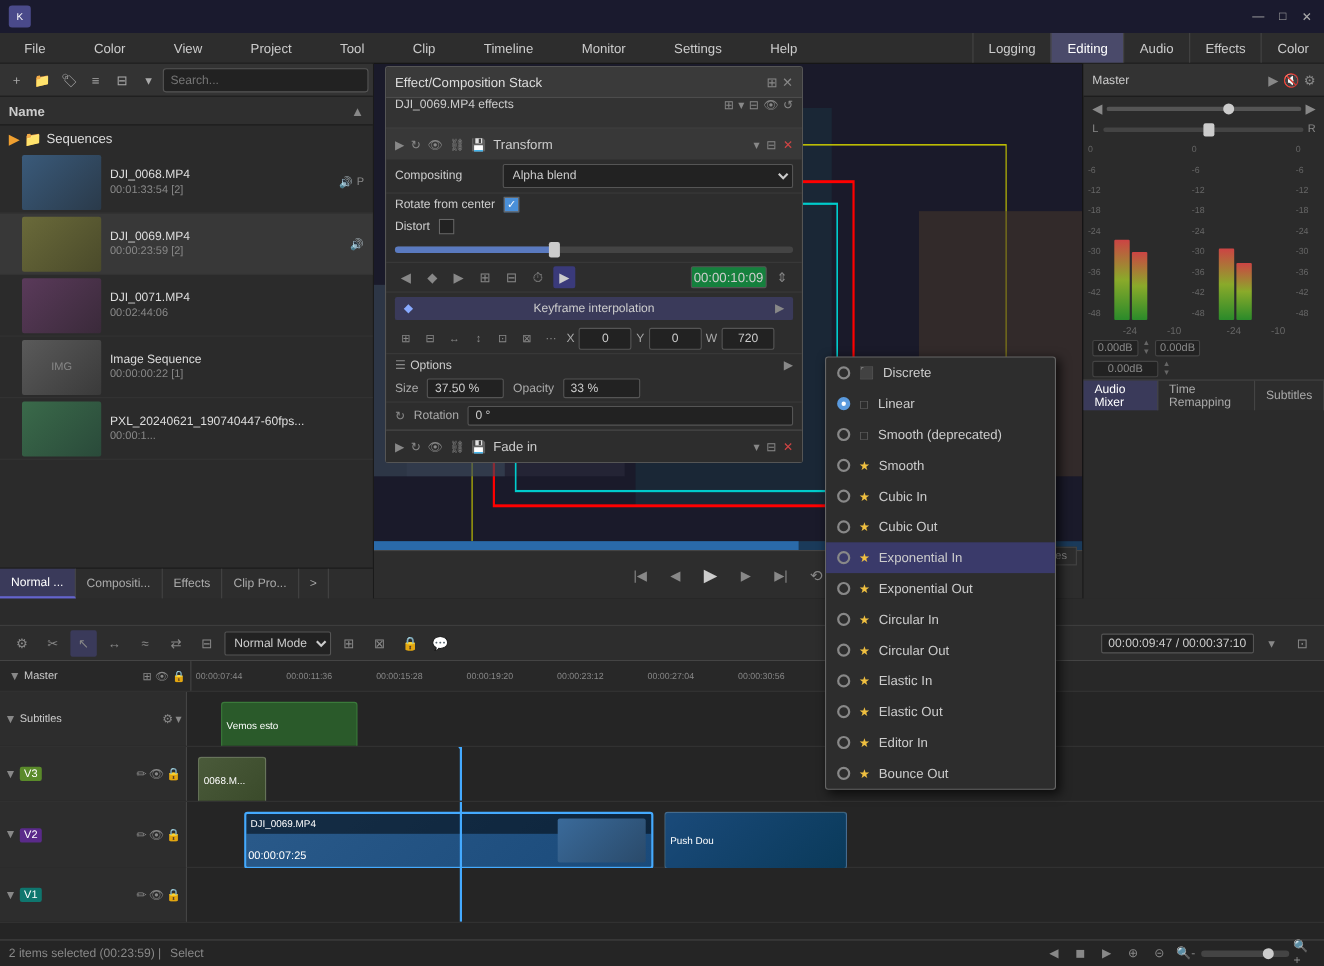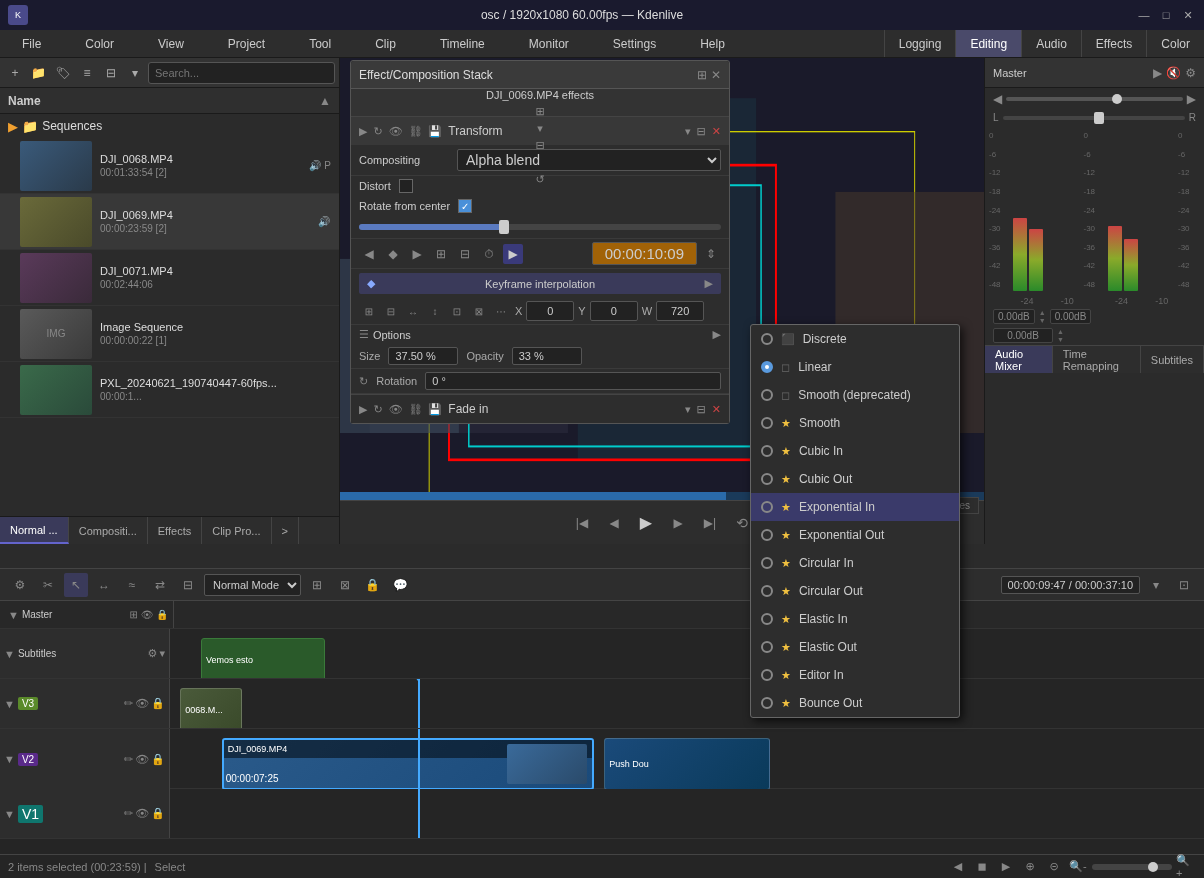--- a/index.html
+++ b/index.html
@@ -211,25 +211,24 @@
     }
     .effect-panel-title { font-size: 12px; color: #ddd; }
     .effect-panel-btns { display: flex; gap: 4px; }
     .effect-panel-btn { font-size: 12px; color: #888; cursor: pointer; }
 
     
     .dji-effects-header {
       height: 28px;
       background: #333;
       display: flex;
-      align-items: center;
+      align-items: flex-start;
       padding: 0 8px;
       gap: 4px;
       border-bottom: 1px solid #444;
-      flex-direction: column;
     }
     .dji-label { font-size: 11px; color: #ccc; flex: 1; }
     .dji-btn { font-size: 11px; color: #888; cursor: pointer; }
 
     
     .transform-section { border-bottom: 1px solid #444; }
     .transform-header {
       height: 28px;
       background: #383838;
       display: flex;
@@ -249,21 +248,21 @@
       gap: 8px;
       border-bottom: 1px solid #3a3a3a;
     }
     .comp-label { font-size: 11px; color: #ccc; width: 90px; }
     .comp-select {
       flex: 1;
       height: 22px;
       background: #222;
       border: 1px solid #555;
       color: #ccc;
-      font-size: 14px;
+      font-size: 11px;
       padding: 0 4px;
       border-radius: 2px;
       cursor: pointer;
     }
 
     
     .check-row {
       display: flex;
       align-items: center;
       padding: 3px 8px;
@@ -309,24 +308,24 @@
     .time-controls {
       display: flex;
       align-items: center;
       padding: 3px 8px;
       gap: 4px;
       border-bottom: 1px solid #3a3a3a;
     }
     .time-btn { width: 20px; height: 20px; display: flex; align-items: center; justify-content: center; cursor: pointer; color: #888; font-size: 12px; }
     .time-display {
       margin-left: auto;
-      background: #a16207;
+      background: #15803d;
       border: 1px solid #555;
-      padding: 2px 12px;
-      font-size: 15px;
+      padding: 2px 2px;
+      font-size: 12px;
       color: #ccc;
       border-radius: 2px;
     }
 
     
     .keyframe-btn {
       display: flex;
       align-items: center;
       justify-content: space-between;
       padding: 4px 8px;
@@ -694,21 +693,20 @@
     .db-arrows { display: flex; flex-direction: column; gap: 1px; cursor: pointer; }
     .db-arrow { font-size: 7px; color: #666; line-height: 1; }
   </style>
 </head>
 <body>
 
 <div class="titlebar">
   <div class="titlebar-left">
     <div class="panel-btn" style="width:20px;height:20px;background:#4a4a8a;border-radius:3px;font-size:9px;color:#fff;display:flex;align-items:center;justify-content:center;">K</div>
   </div>
-  <div class="titlebar-title">osc / 1920x1080 60.00fps — Kdenlive</div>
   <div class="titlebar-controls">
     <div class="titlebar-btn">—</div>
     <div class="titlebar-btn">□</div>
     <div class="titlebar-btn">✕</div>
   </div>
 </div>
 
 <div class="menubar">
   <div class="menubar-item">File</div>
   <div class="menubar-item">Color</div>
@@ -1005,27 +1003,27 @@
     </div>
 
     <div class="comp-row">
       <span class="comp-label">Compositing</span>
       <select class="comp-select">
         <option>Alpha blend</option>
       </select>
     </div>
 
     <div class="check-row">
+      <span class="check-label">Rotate from center</span>
+      <div class="check-box checked"></div>
+    </div>
+
+    <div class="check-row">
       <span class="check-label">Distort</span>
       <div class="check-box"></div>
-    </div>
-
-    <div class="check-row">
-      <span class="check-label">Rotate from center</span>
-      <div class="check-box checked"></div>
     </div>
 
     <div class="slider-container">
       <div class="slider-track">
         <div class="slider-fill" style="width:40%;"></div>
         <div class="slider-thumb" style="left:calc(40% - 5px);"></div>
       </div>
     </div>
 
     <div class="time-controls">
@@ -1195,20 +1193,33 @@
   <div class="master-track">
     <div class="master-track-header">
       <span style="font-size:11px;color:#888;cursor:pointer;">▼</span>
       <span style="font-size:10px;color:#ccc;">Master</span>
       <div style="margin-left:auto;display:flex;gap:3px;">
         <span style="font-size:10px;color:#888;cursor:pointer;">⊞</span>
         <span style="font-size:10px;color:#888;cursor:pointer;">👁</span>
         <span style="font-size:10px;color:#888;cursor:pointer;">🔒</span>
       </div>
     </div>
+    <div class="master-track-content">
+
+      <div style="display:flex;align-items:center;height:100%;font-size:8px;color:#888;gap:40px;padding-left:4px;">
+        <span>00:00:07:44</span>
+        <span>00:00:11:36</span>
+        <span>00:00:15:28</span>
+        <span>00:00:19:20</span>
+        <span>00:00:23:12</span>
+        <span>00:00:27:04</span>
+        <span>00:00:30:56</span>
+        <span>00:00:34:48</span>
+      </div>
+    </div>
   </div>
 
   <div class="timeline-tracks">
 
     <div class="track-row">
       <div class="track-header">
         <span style="font-size:11px;color:#888;cursor:pointer;">▼</span>
         <span style="font-size:10px;color:#ccc;">Subtitles</span>
         <div class="track-controls">
           <span class="track-btn">⚙</span>
@@ -1271,21 +1282,21 @@
           <span class="clip-label">Push Dou</span>
         </div>
 
         <div class="playhead" style="left:24%;"></div>
       </div>
     </div>
 
     <div class="track-row">
       <div class="track-header">
         <span style="font-size:11px;color:#888;cursor:pointer;">▼</span>
-        <span style="background:#0f766e;color:#fff;font-size:14px;padding:1px 4px;border-radius:2px;">V1</span>
+        <span style="background:#0f766e;color:#fff;font-size:10px;padding:1px 4px;border-radius:2px;">V1</span>
         <div class="track-controls">
           <span class="track-btn">✏</span>
           <span class="track-btn">👁</span>
           <span class="track-btn">🔒</span>
         </div>
       </div>
       <div class="track-content">
 
         <div class="playhead" style="left:24%;"></div>
       </div>

